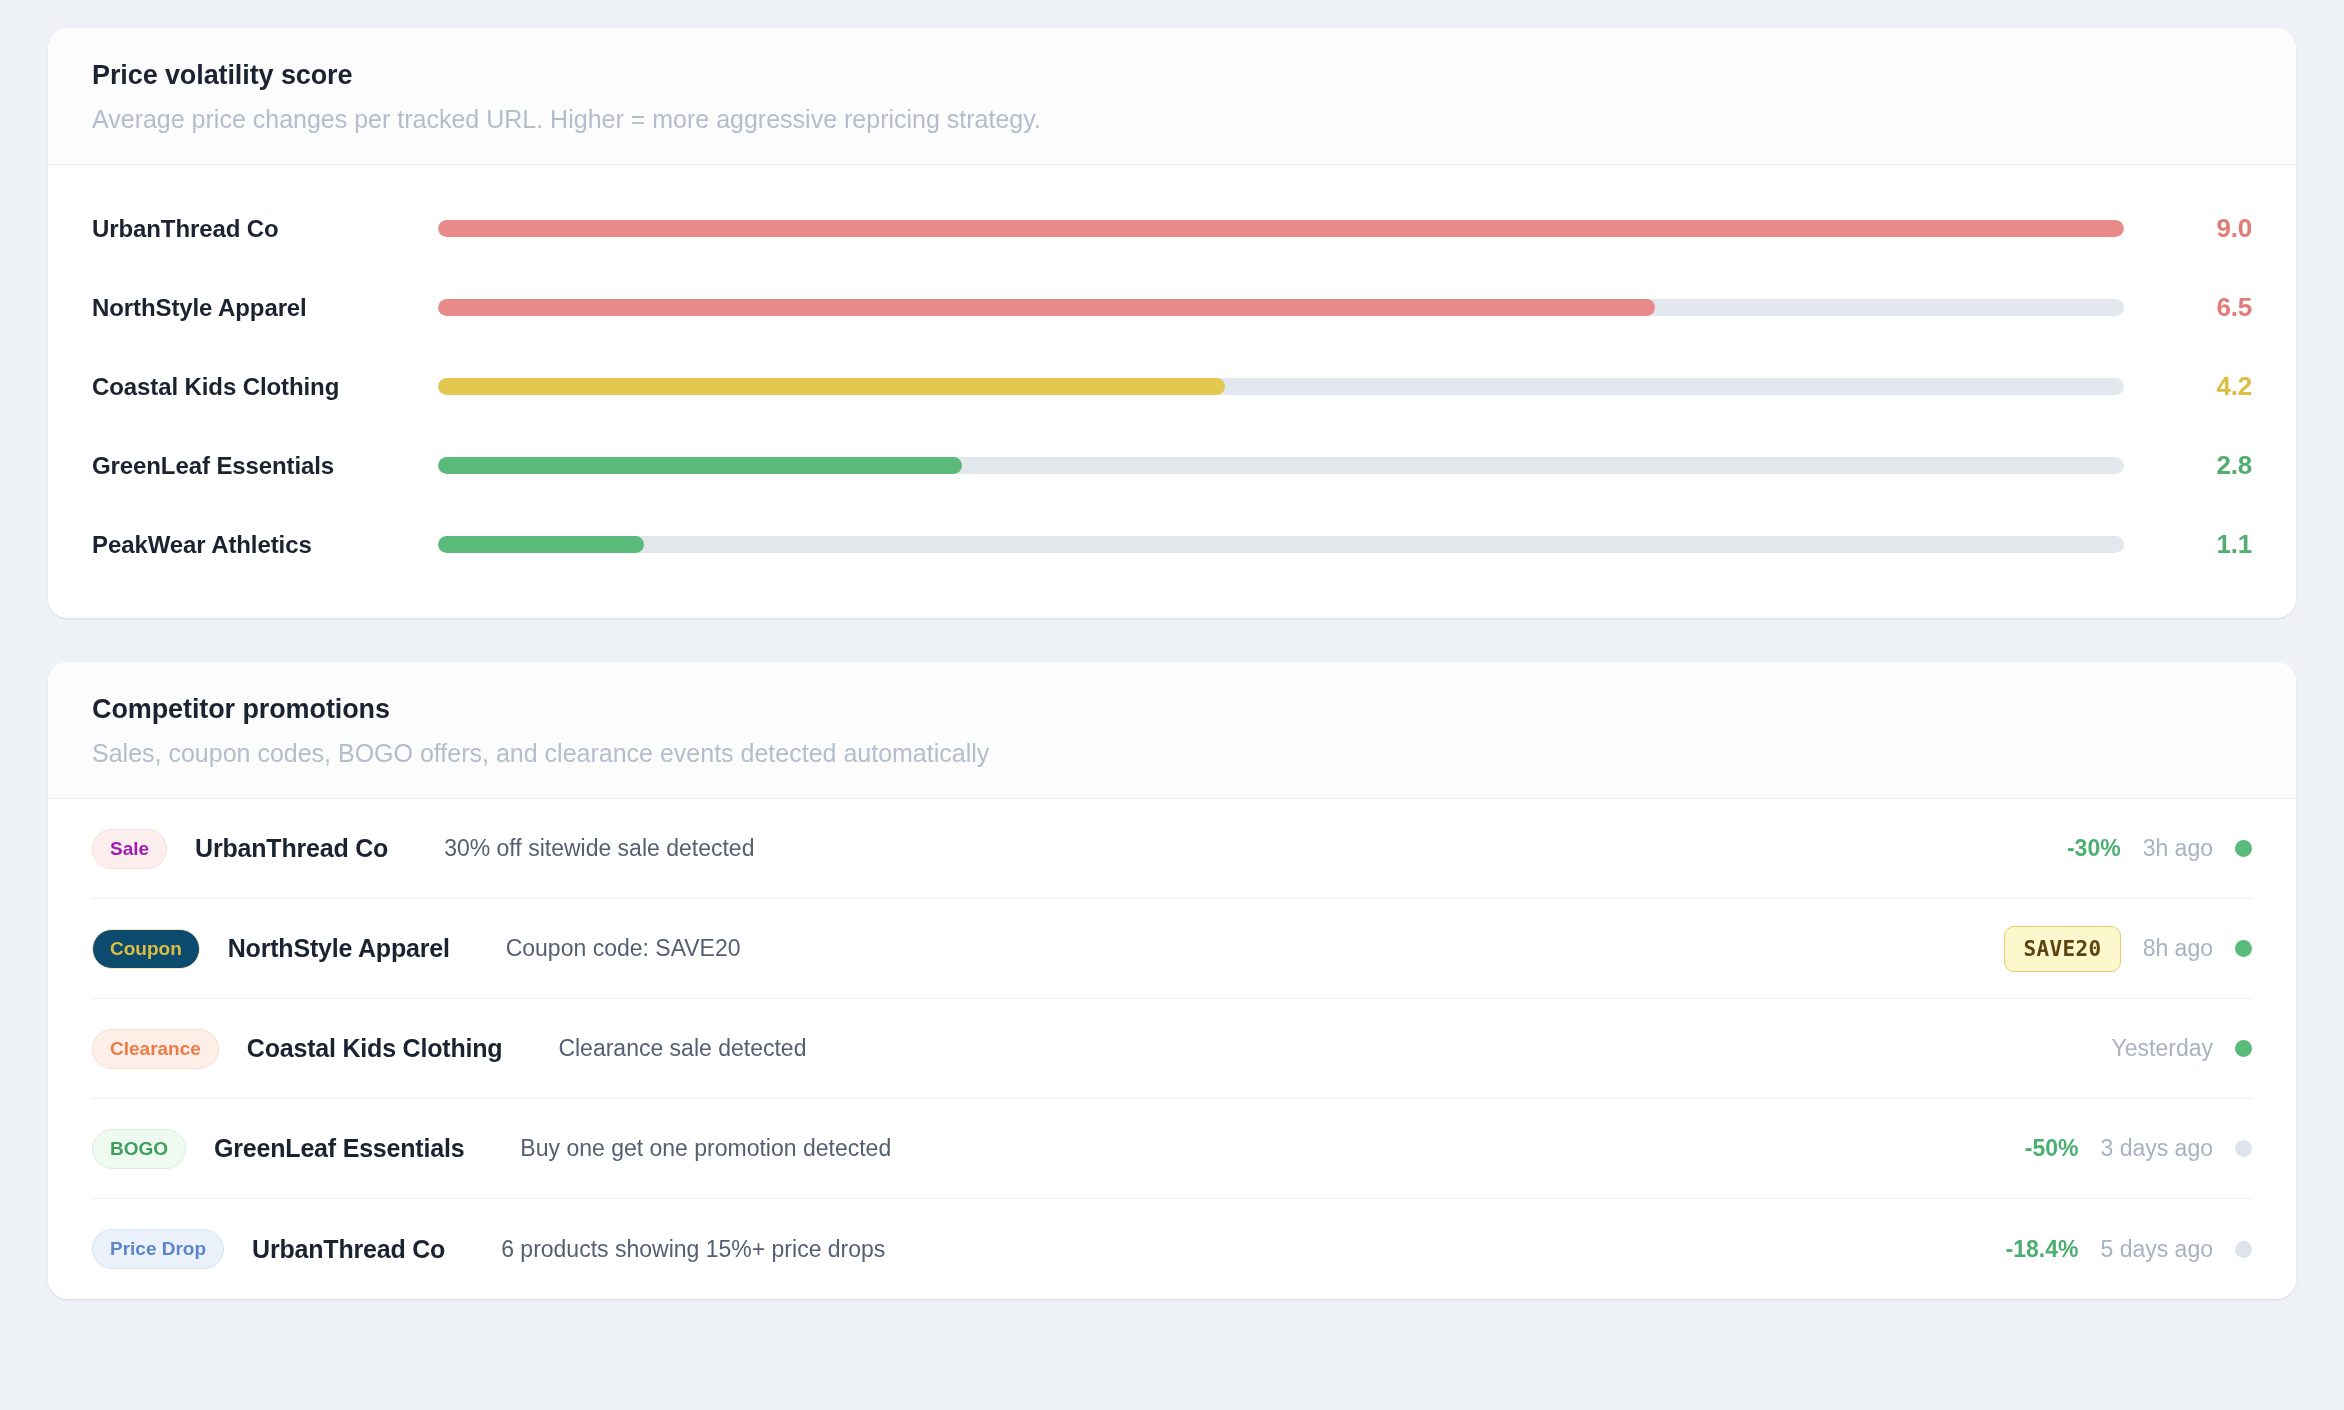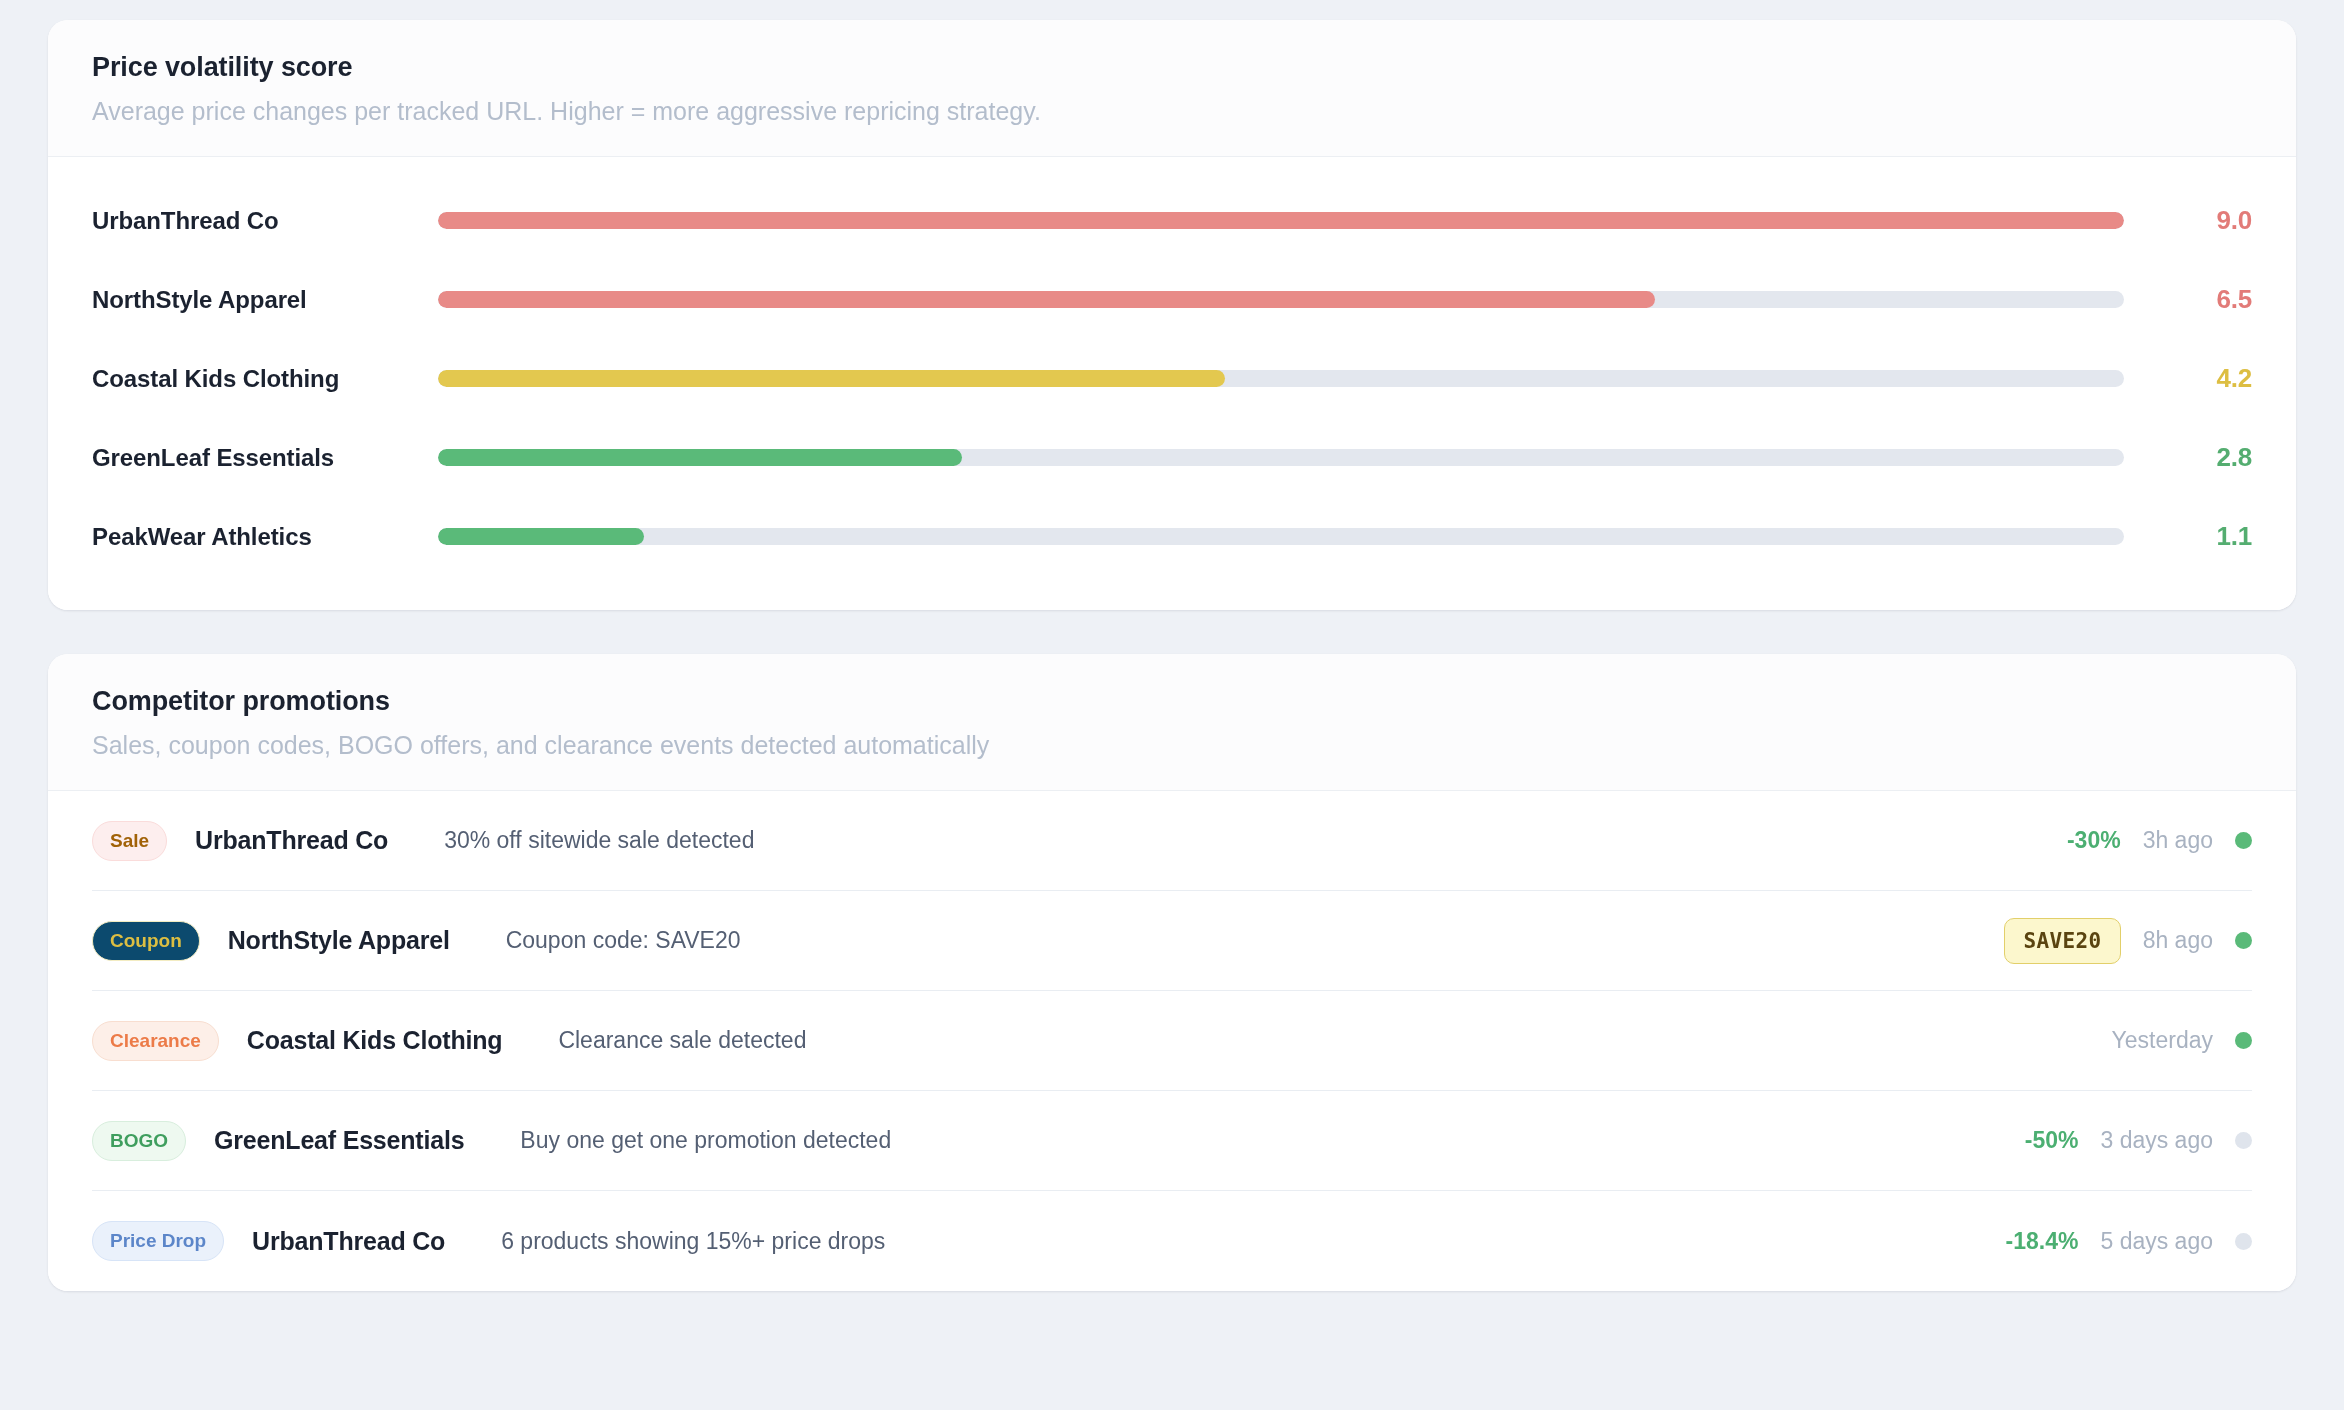--- a/index.html
+++ b/index.html
@@ -8,21 +8,21 @@
     width: 2344px;
     height: 1410px;
     background: #eef1f6;
     font-family: "Liberation Sans", sans-serif;
     -webkit-font-smoothing: antialiased;
   }
 
   .page {
     width: 2344px;
     min-height: 1410px;
-    padding: 20px 48px 0 48px;
+    padding: 28px 48px 0 48px;
     background: #eef1f6;
   }
 
   
   .card {
     background: #ffffff;
     border-radius: 20px;
     box-shadow: 0 1px 3px rgba(16,24,40,.06), 0 1px 2px rgba(16,24,40,.04);
     overflow: hidden;
   }
@@ -239,21 +239,21 @@
 
   <div class="gap"></div>
 
   <section class="card">
     <div class="card-head">
       <div class="card-title">Competitor promotions</div>
       <div class="card-sub">Sales, coupon codes, BOGO offers, and clearance events detected automatically</div>
     </div>
     <div class="promo-body" id="promo-body">
         <div class="promo-row">
-          <span class="promo-badge" style="background: rgb(253, 238, 238); border-color: rgb(250, 220, 219); color: #a16207;">Sale</span>
+          <span class="promo-badge" style="background: rgb(253, 238, 238); border-color: rgb(250, 220, 219); color: #a21caf;">Sale</span>
           <span class="promo-comp">UrbanThread Co</span>
           <span class="promo-desc">30% off sitewide sale detected</span>
           <div class="promo-right">
             <span class="promo-change">-30%</span>
             <span class="promo-time">3h ago</span>
             <span class="promo-dot dot-active"></span>
           </div>
         </div>
         <div class="promo-row">
           <span class="promo-badge" style="background: #0c4a6e; border-color: rgb(243, 236, 194); color: rgb(221, 190, 66); text-align: center;">Coupon</span>

